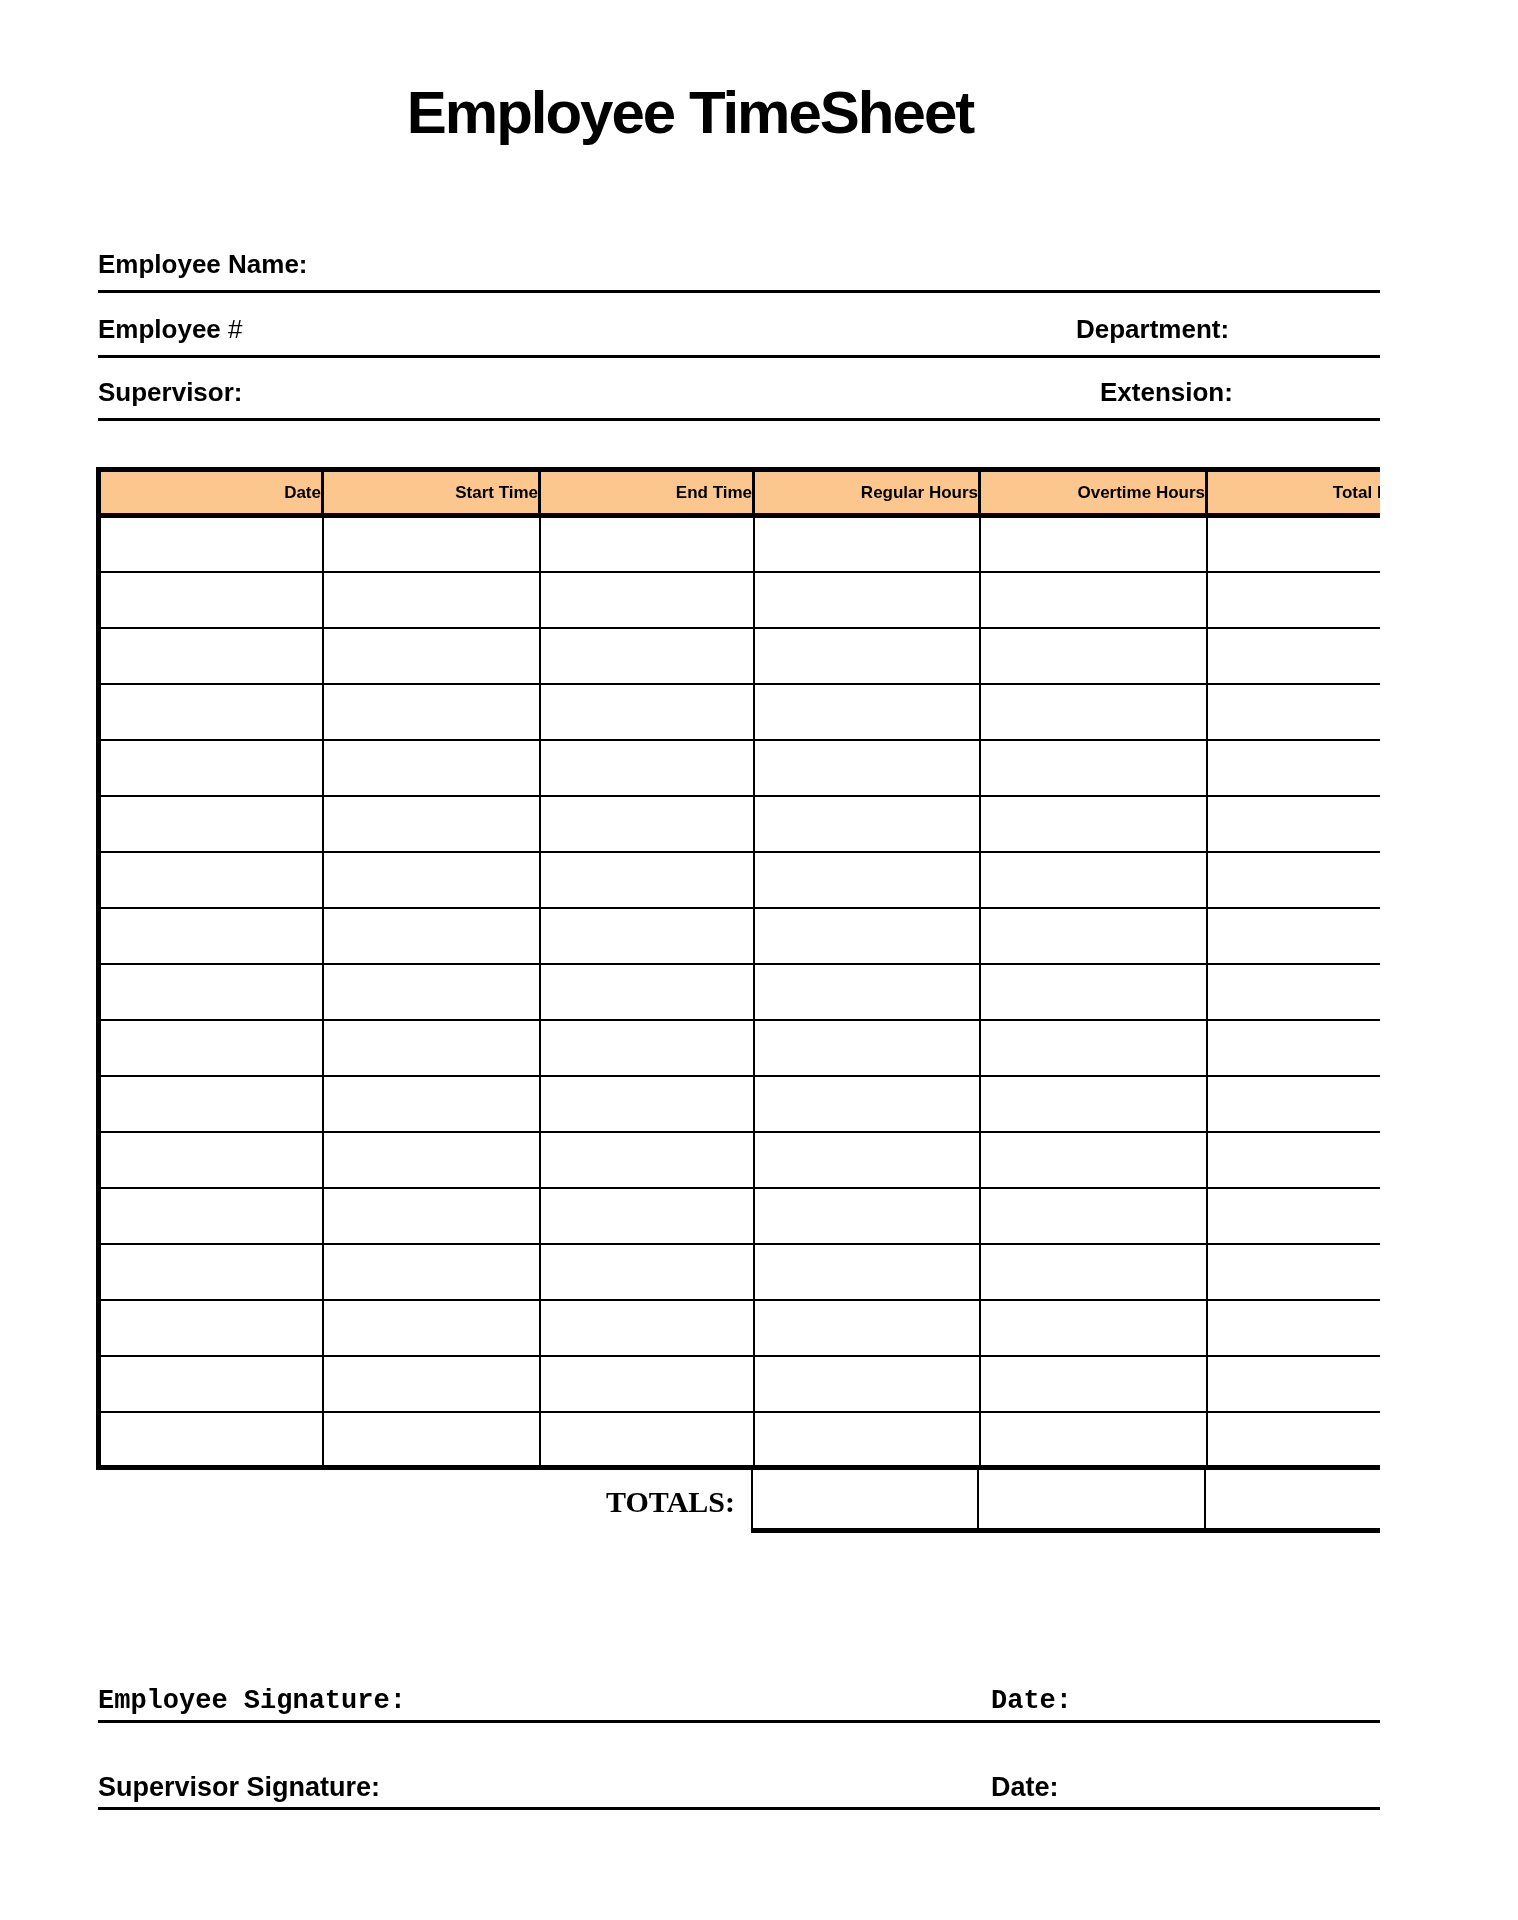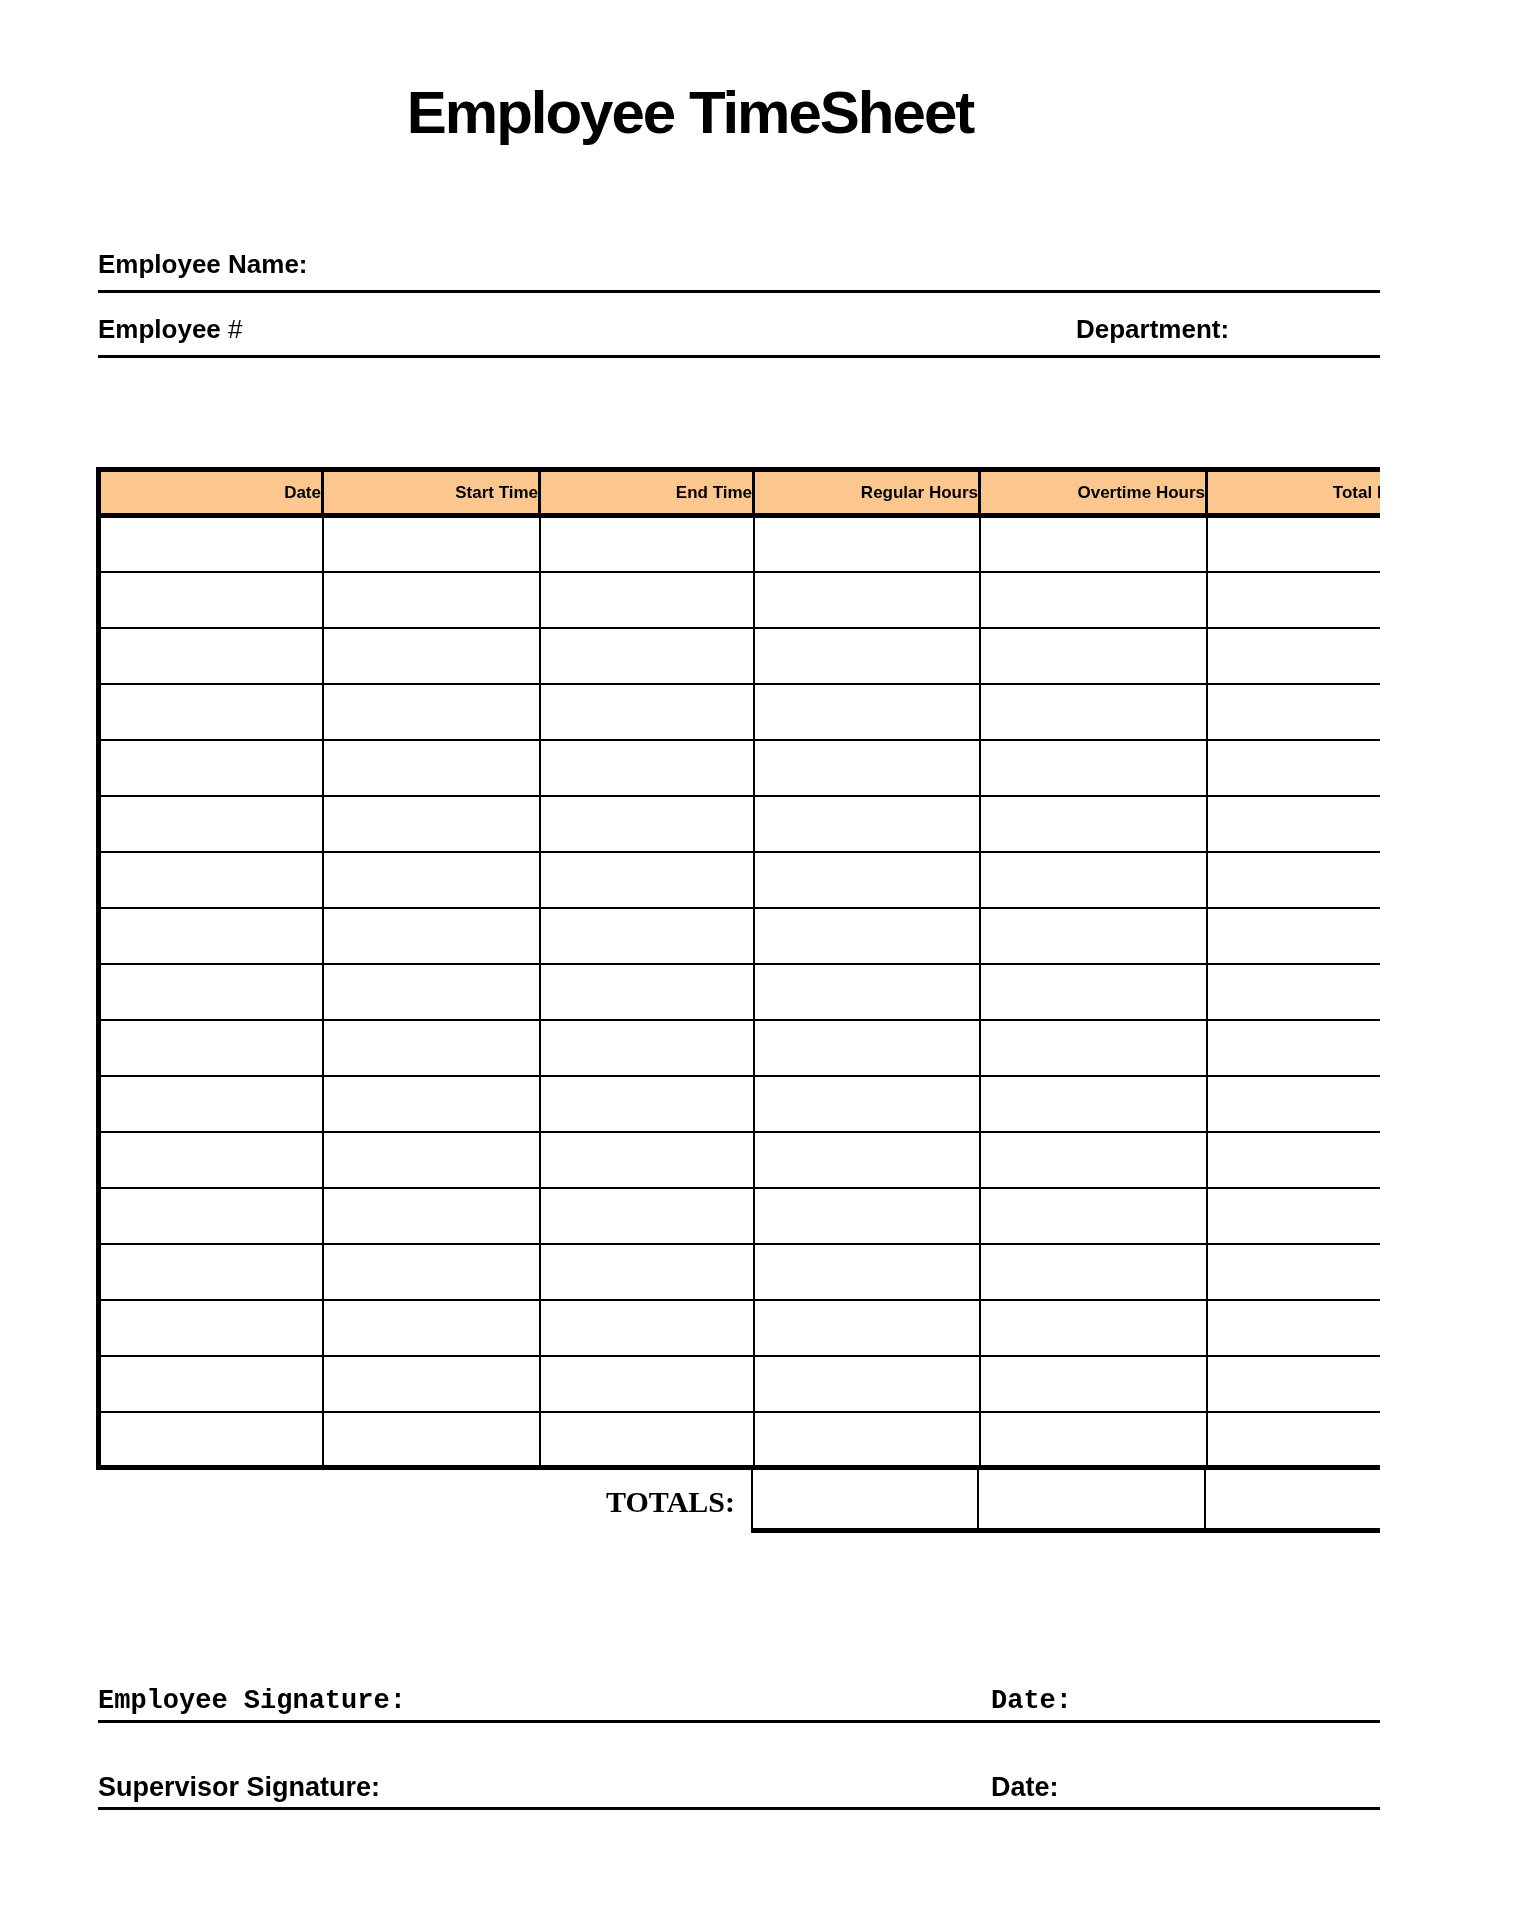--- a/index.html
+++ b/index.html
@@ -156,20 +156,25 @@
     <span class="lbl">Employee Name:</span>
     <span class="blank"></span>
   </div>
 
   <div class="field-row row-number">
     <span class="lbl"><span>Employee</span>&nbsp;<span class="hash">#</span></span>
     <span class="blank"></span>
     <span class="lbl abs-lbl dept-lbl">Department:</span>
   </div>
 
+  <div class="field-row row-super">
+    <span class="lbl">Supervisor:</span>
+    <span class="blank"></span>
+    <span class="lbl abs-lbl ext-lbl">Extension:</span>
+  </div>
 
   <div class="table-wrap">
     <table class="tsheet">
       <colgroup>
         <col style="width:224px">
           <col style="width:217px">
           <col style="width:214px">
         <col style="width:226px">
           <col style="width:227px">
           <col style="width:222px">

